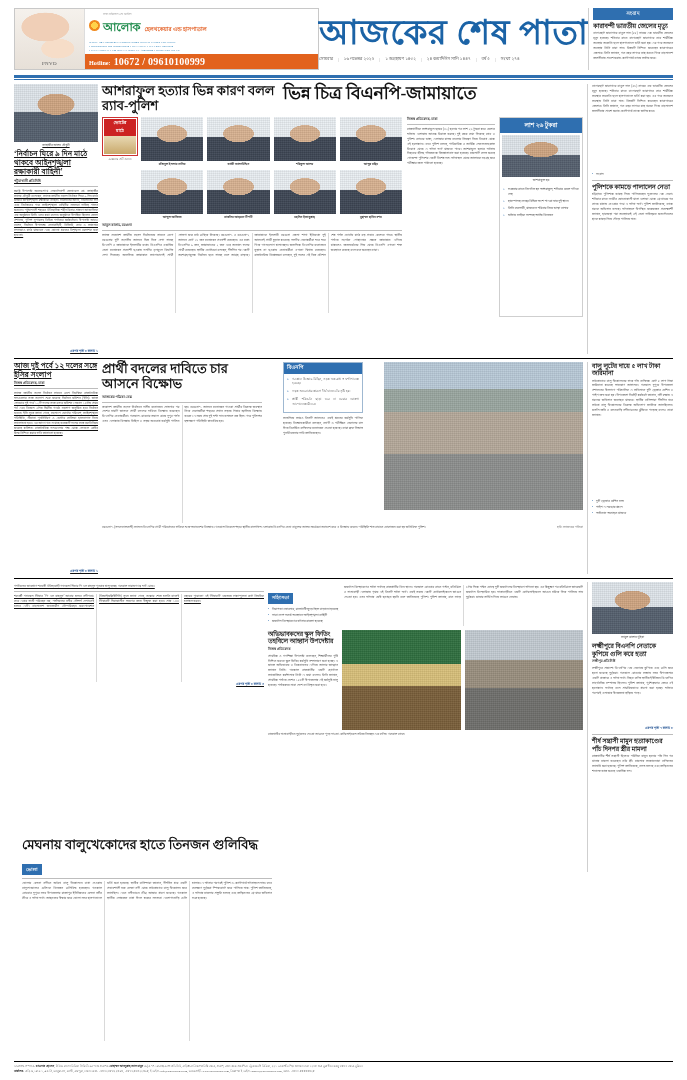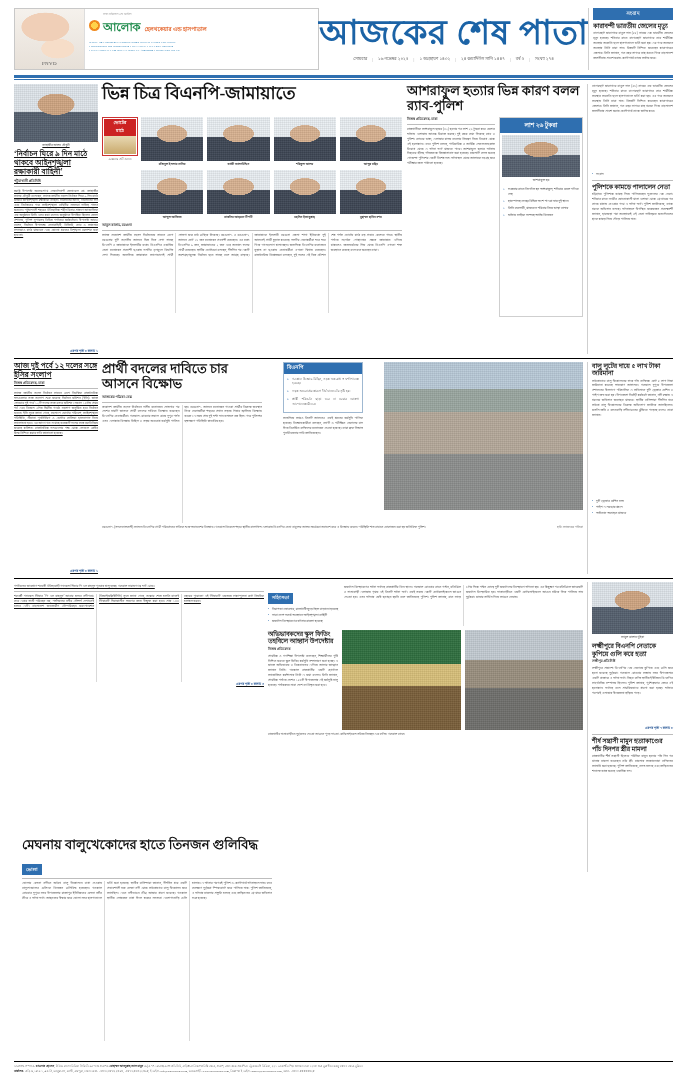--- a/index.html
+++ b/index.html
@@ -78,21 +78,21 @@
   .ad-sun { width:11px; height:11px; border-radius:50%;
      background: radial-gradient(circle, #ffd24a 0 45%, #f08a1e 46% 100%); flex:none;}
   .ad-brand { font-size:11.5px; font-weight:bold; color:#1d8a4a; letter-spacing:-.2px; }
   .ad-brand-sub { font-size:5.6px; font-weight:bold; color:#e25c20; }
   .ad-top-tiny { font-size:2.6px; color:#888; }
   .ad-serv { padding:1px 4px; font-size:2.9px; line-height:1.45; color:#1d7ab5; }
   .ad-hot { background:#e2621d; color:#fff; padding:2px 4px; display:flex; align-items:baseline; gap:3px; }
   .ad-hot .lbl { font-size:6.2px; font-weight:bold; }
   .ad-hot .num { font-size:10px; font-weight:bold; letter-spacing:.2px; }
 
-  .mast { flex:1; display:flex; flex-direction:column; align-items:center; justify-content:center; }
+  .mast { flex:1; display:flex; flex-direction:column; align-items:flex-start; justify-content:center; }
   .mast-title { font-size:34px; font-weight:bold; color:#1b63a6; letter-spacing:.5px; line-height:1.05;
      font-family:"Liberation Serif", serif; white-space:nowrap; }
   .mast-meta { margin-top:5px; font-size:4.2px; color:#333; display:flex; gap:5px; align-items:center; }
   .mast-meta .sep { color:#9a9a9a; }
 
   .side-news { width:86px; border-left:1px solid #cfcfcf; padding-left:4px; }
 
   .blue-bar { height:3px; background:#2f6fb0; margin:5px 0 0 0; }
   .blue-bar2 { height:1px; background:#2f6fb0; margin:1px 0 4px 0; }
 
@@ -157,20 +157,24 @@
           <div>
             <div class="ad-top-tiny">ঢাকা মেডিকেল এন্ড ডেন্টাল</div>
             <span class="ad-brand">আলোক</span>
             <span class="ad-brand-sub">হেলথকেয়ার এন্ড হাসপাতাল</span>
           </div>
         </div>
         <div class="ad-serv">
           <div>Service- 24/7 emergency • Painless Normal Delivery • Dental Care Service</div>
           <div>• Physiotherapy and Rehabilitation • ICU • NICU • IVF • 24/7 Operation</div>
           <div>• EECP • MRI 3T • 128 Slice CT Scan • CT Angiogram • World Class Test Etc</div>
+        </div>
+        <div class="ad-hot">
+          <span class="lbl">Hotline:</span>
+          <span class="num">10672 / 09610100999</span>
         </div>
       </div>
     </div>
 
     <div class="mast">
       <div class="mast-title">আজকের শেষ পাতা</div>
       <div class="mast-meta">
         <span>সোমবার</span>
           <span class="sep">|</span>
         <span>১৬ নভেম্বর ২০২৫</span>
@@ -204,25 +208,25 @@
       <div class="photo-credit">জাহাঙ্গীর আলম চৌধুরী</div>
       <div class="hl-sm" style="margin:2px 0 2px;">‘নির্বাচন ঘিরে ৯ দিন মাঠে থাকবে আইনশৃঙ্খলা রক্ষাকারী বাহিনী’</div>
       <div class="byline" style="margin-bottom:2px;">পটুয়াখালী প্রতিনিধি</div>
       <div class="rule-thin" style="margin-bottom:2px;"></div>
       <div class="body-text blurmask" style="height:160px; overflow:hidden;">স্বরাষ্ট্র উপদেষ্টা অবসরপ্রাপ্ত লেফটেন্যান্ট জেনারেল মো. জাহাঙ্গীর আলম চৌধুরী বলেছেন, আসন্ন জাতীয় সংসদ নির্বাচন ঘিরে ৯ দিন মাঠে থাকবে আইনশৃঙ্খলা রক্ষাকারী বাহিনী। নির্বাচনের আগে, নির্বাচনের দিন এবং নির্বাচনের পরে আইনশৃঙ্খলা বাহিনীর সদস্যরা দায়িত্ব পালন করবেন। পটুয়াখালী শহরের ঐতিহাসিক শহীদ মিনার প্রাঙ্গণে আয়োজিত এক অনুষ্ঠানে তিনি এসব কথা বলেন। অনুষ্ঠানে উপস্থিত ছিলেন জেলা প্রশাসক, পুলিশ সুপারসহ বিভিন্ন পর্যায়ের কর্মকর্তারা। উপদেষ্টা আরও বলেন, নির্বাচন উপলক্ষে সেনাবাহিনী, বিজিবি, র‍্যাব ও আনসার সদস্যরাও মাঠে থাকবেন এবং কোনো ধরনের বিশৃঙ্খলা বরদাশত করা হবে না।</div>
       <div class="contd">এরপর পৃষ্ঠা ৮ কলাম ১</div>
     </div>
 
     <div class="col-mid">
       <div style="display:flex; gap:5px;">
+        <div style="width:176px;">
+          <div class="hl-lg">আশরাফুল হত্যার ভিন্ন কারণ বলল র‍্যাব-পুলিশ</div>
+        </div>
         <div style="flex:1;">
           <div class="hl-xl">ভিন্ন চিত্র বিএনপি-জামায়াতে</div>
-        </div>
-        <div style="width:176px;">
-          <div class="hl-lg">আশরাফুল হত্যার ভিন্ন কারণ বলল র‍্যাব-পুলিশ</div>
         </div>
       </div>
 
       <div style="display:flex; gap:5px; margin-top:3px;">
 
         <div style="flex:1;">
           <div style="display:flex; gap:3px;">
             <div style="width:36px;">
               <div style="border:1px solid #c33; background:#fff; padding:1px;">
                 <div style="background:#c22; color:#fff; font-size:4.4px; font-weight:bold; text-align:center; padding:1px 0;">ভোটের</div>

